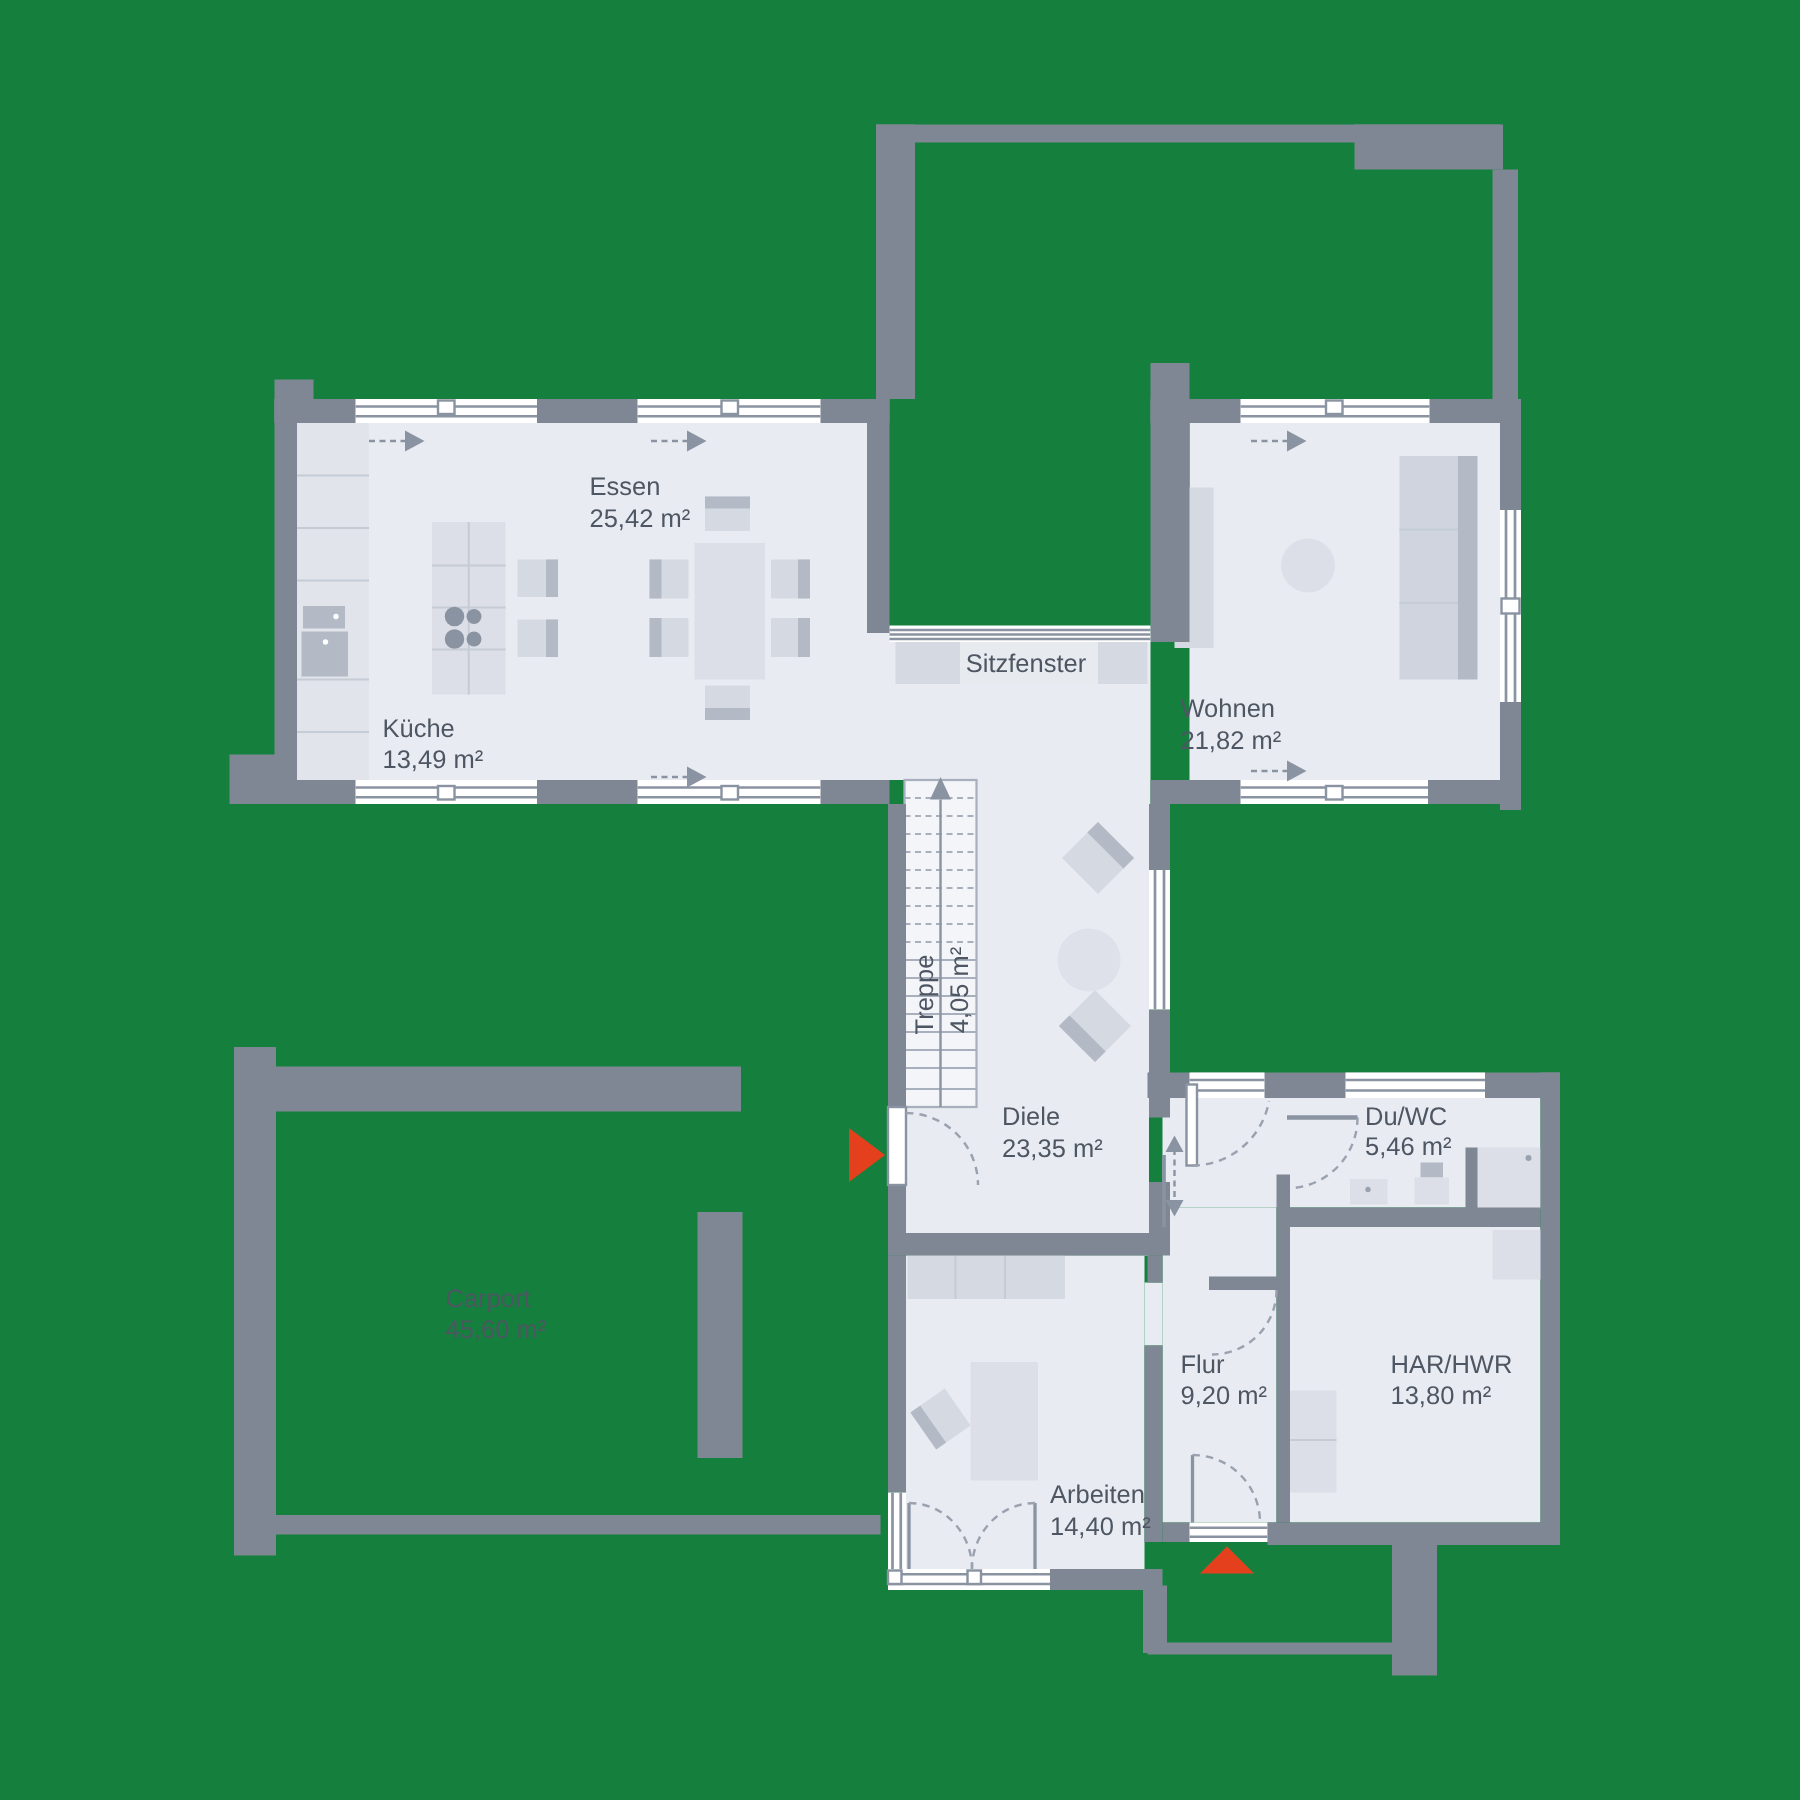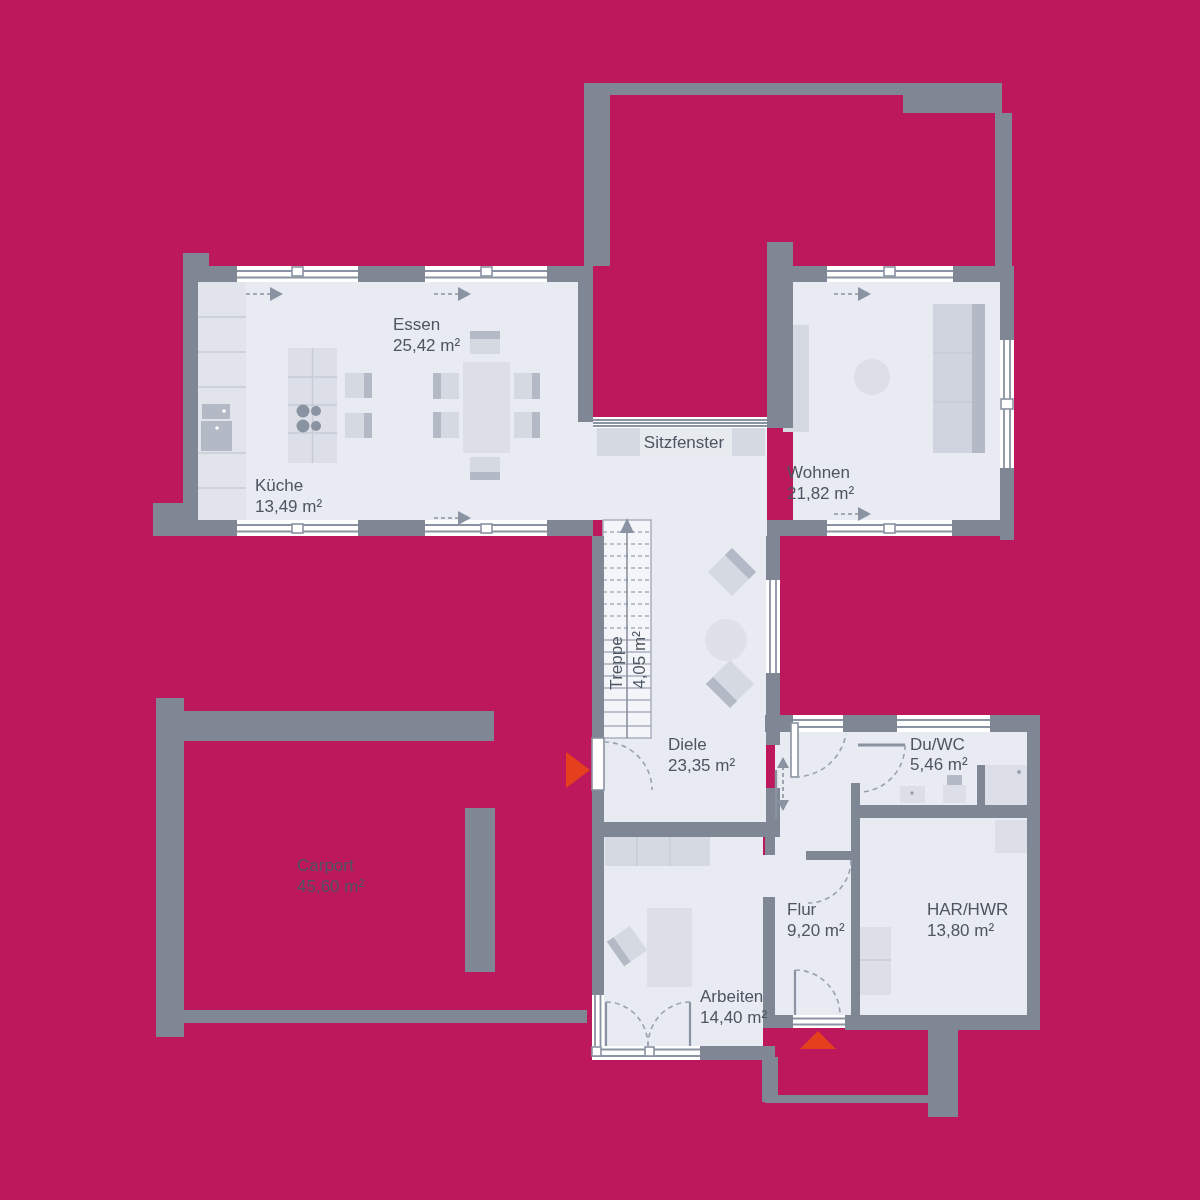--- a/index.html
+++ b/index.html
@@ -1,16 +1,16 @@
 <!DOCTYPE html>
 <html><head>
 <meta charset="utf-8">
 <style>
   html,body{margin:0;padding:0;background:#ffffff;}
-  #stage{position:relative;width:1200px;height:1200px;background:#be185d;overflow:hidden;
+  #stage{position:relative;width:1200px;height:1200px;background:#15803d;overflow:hidden;
          font-family:"Liberation Sans", sans-serif;}
   svg{display:block}
   .wall{fill:#7f8795;}
   .floor{fill:#e8ebf1;}
   .stairfill{fill:#f3f5f8;stroke:#a9b0bd;stroke-width:1.5;}
   .furn{fill:#d5dae2;}
   .furnL{fill:#dcdfe7;}
   .furnXL{fill:#e7eaef;}
   .furnD{fill:#b3bac6;}
   .fline{stroke:#c6ccd6;stroke-width:1.4;fill:none;}

